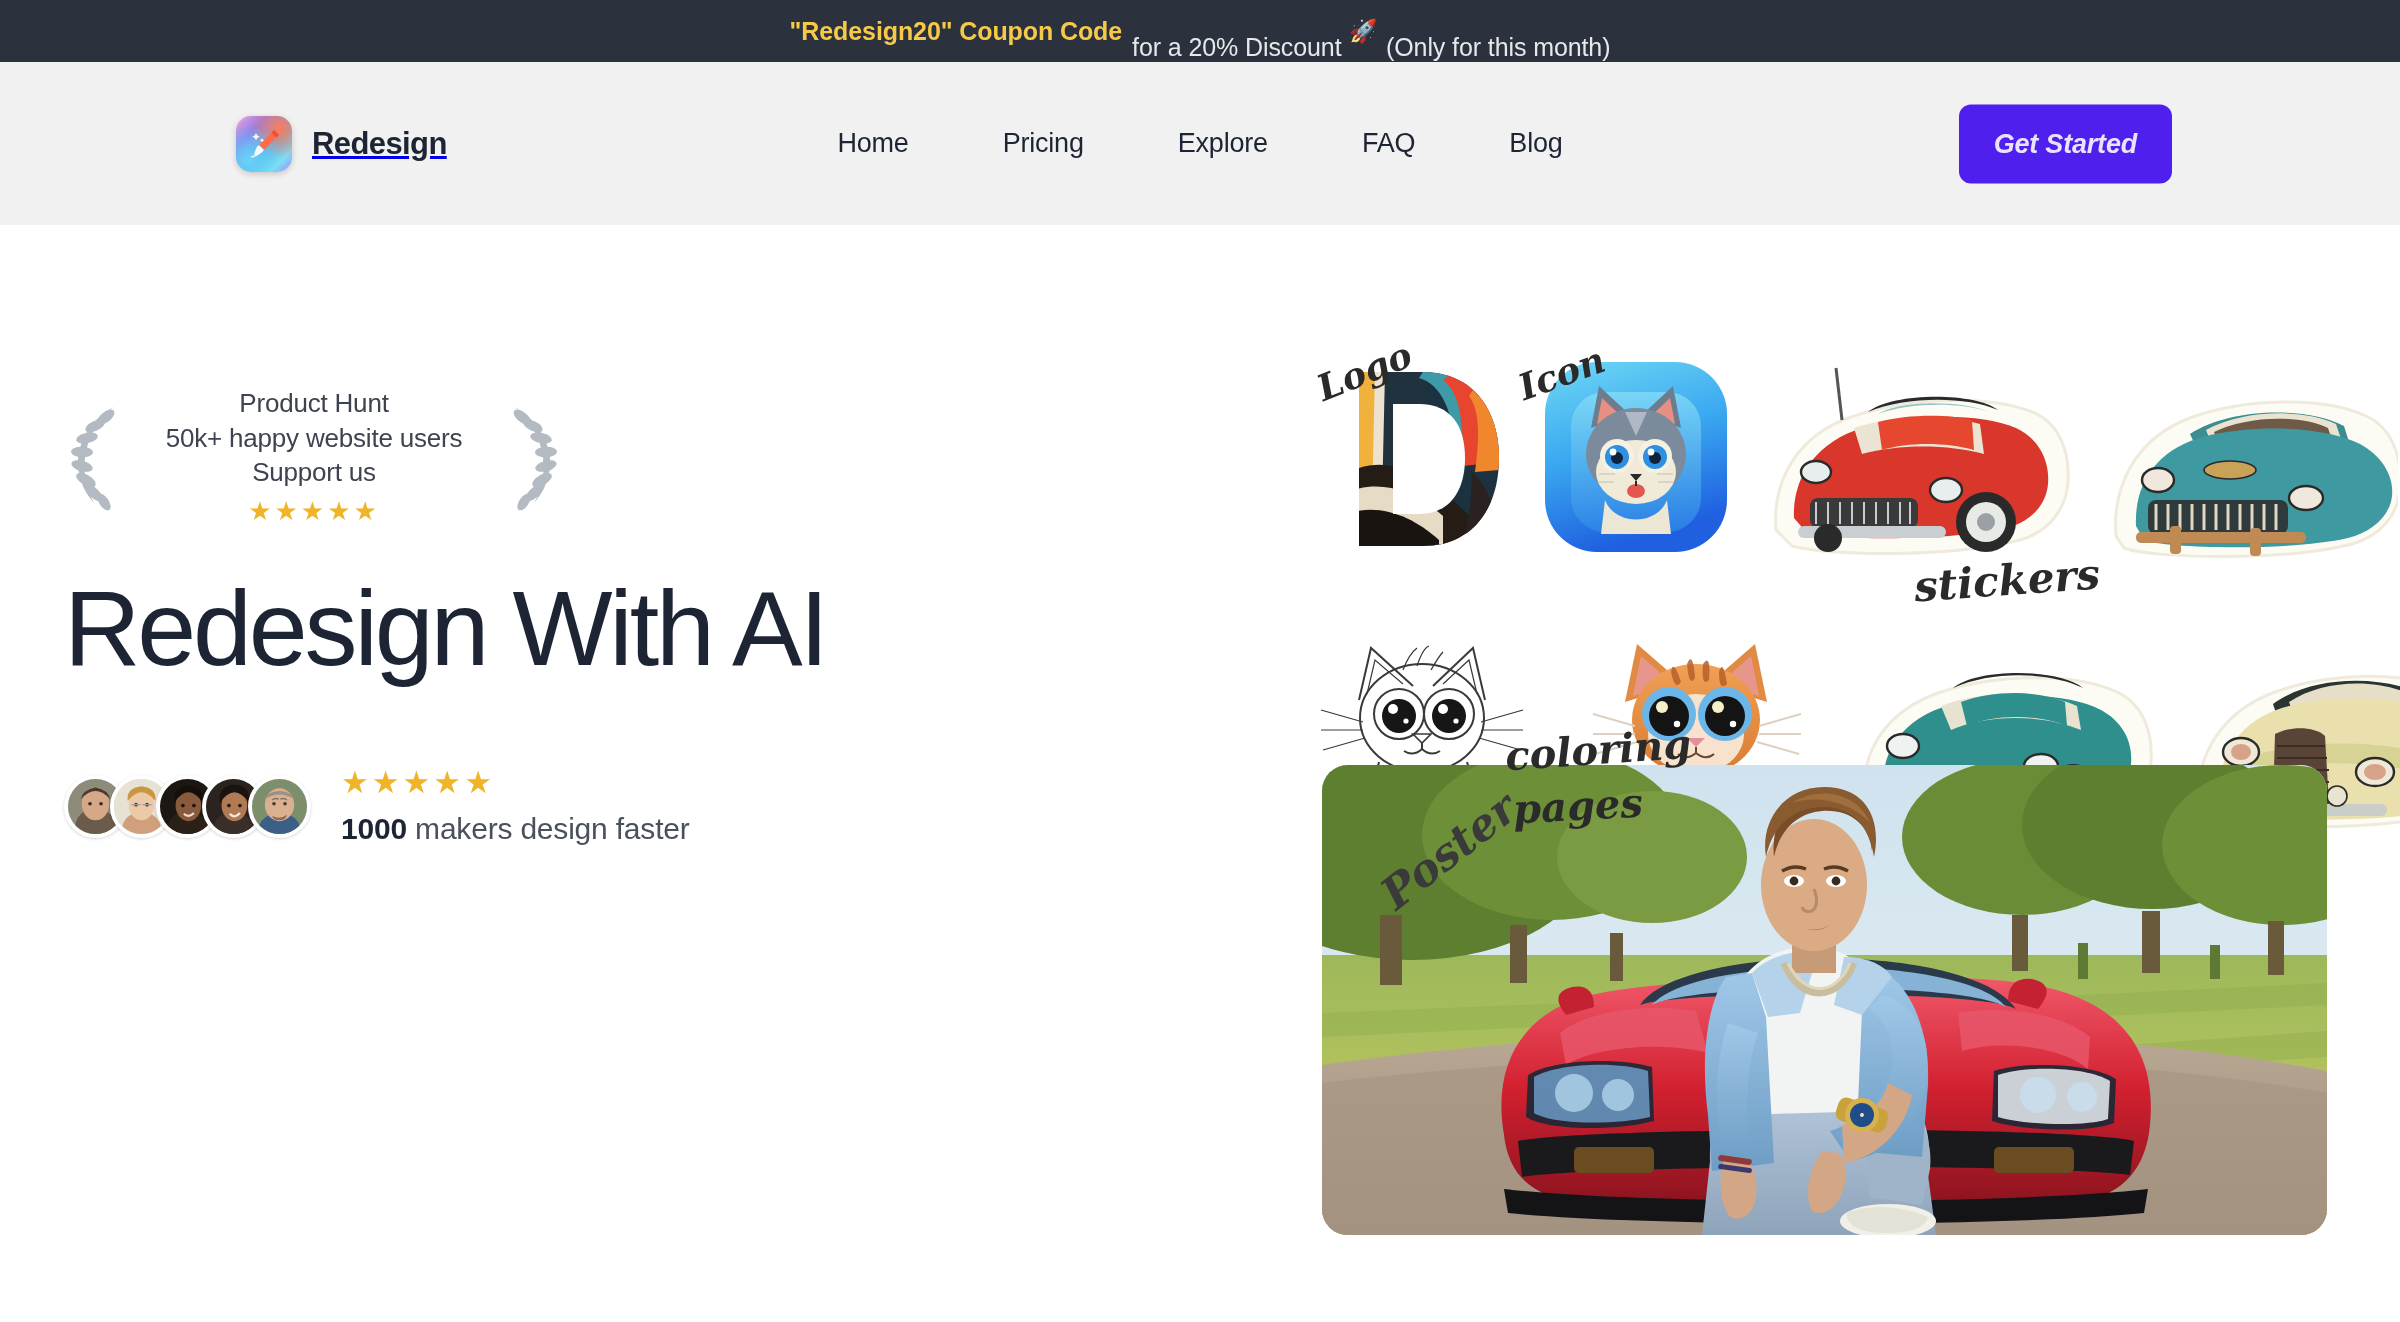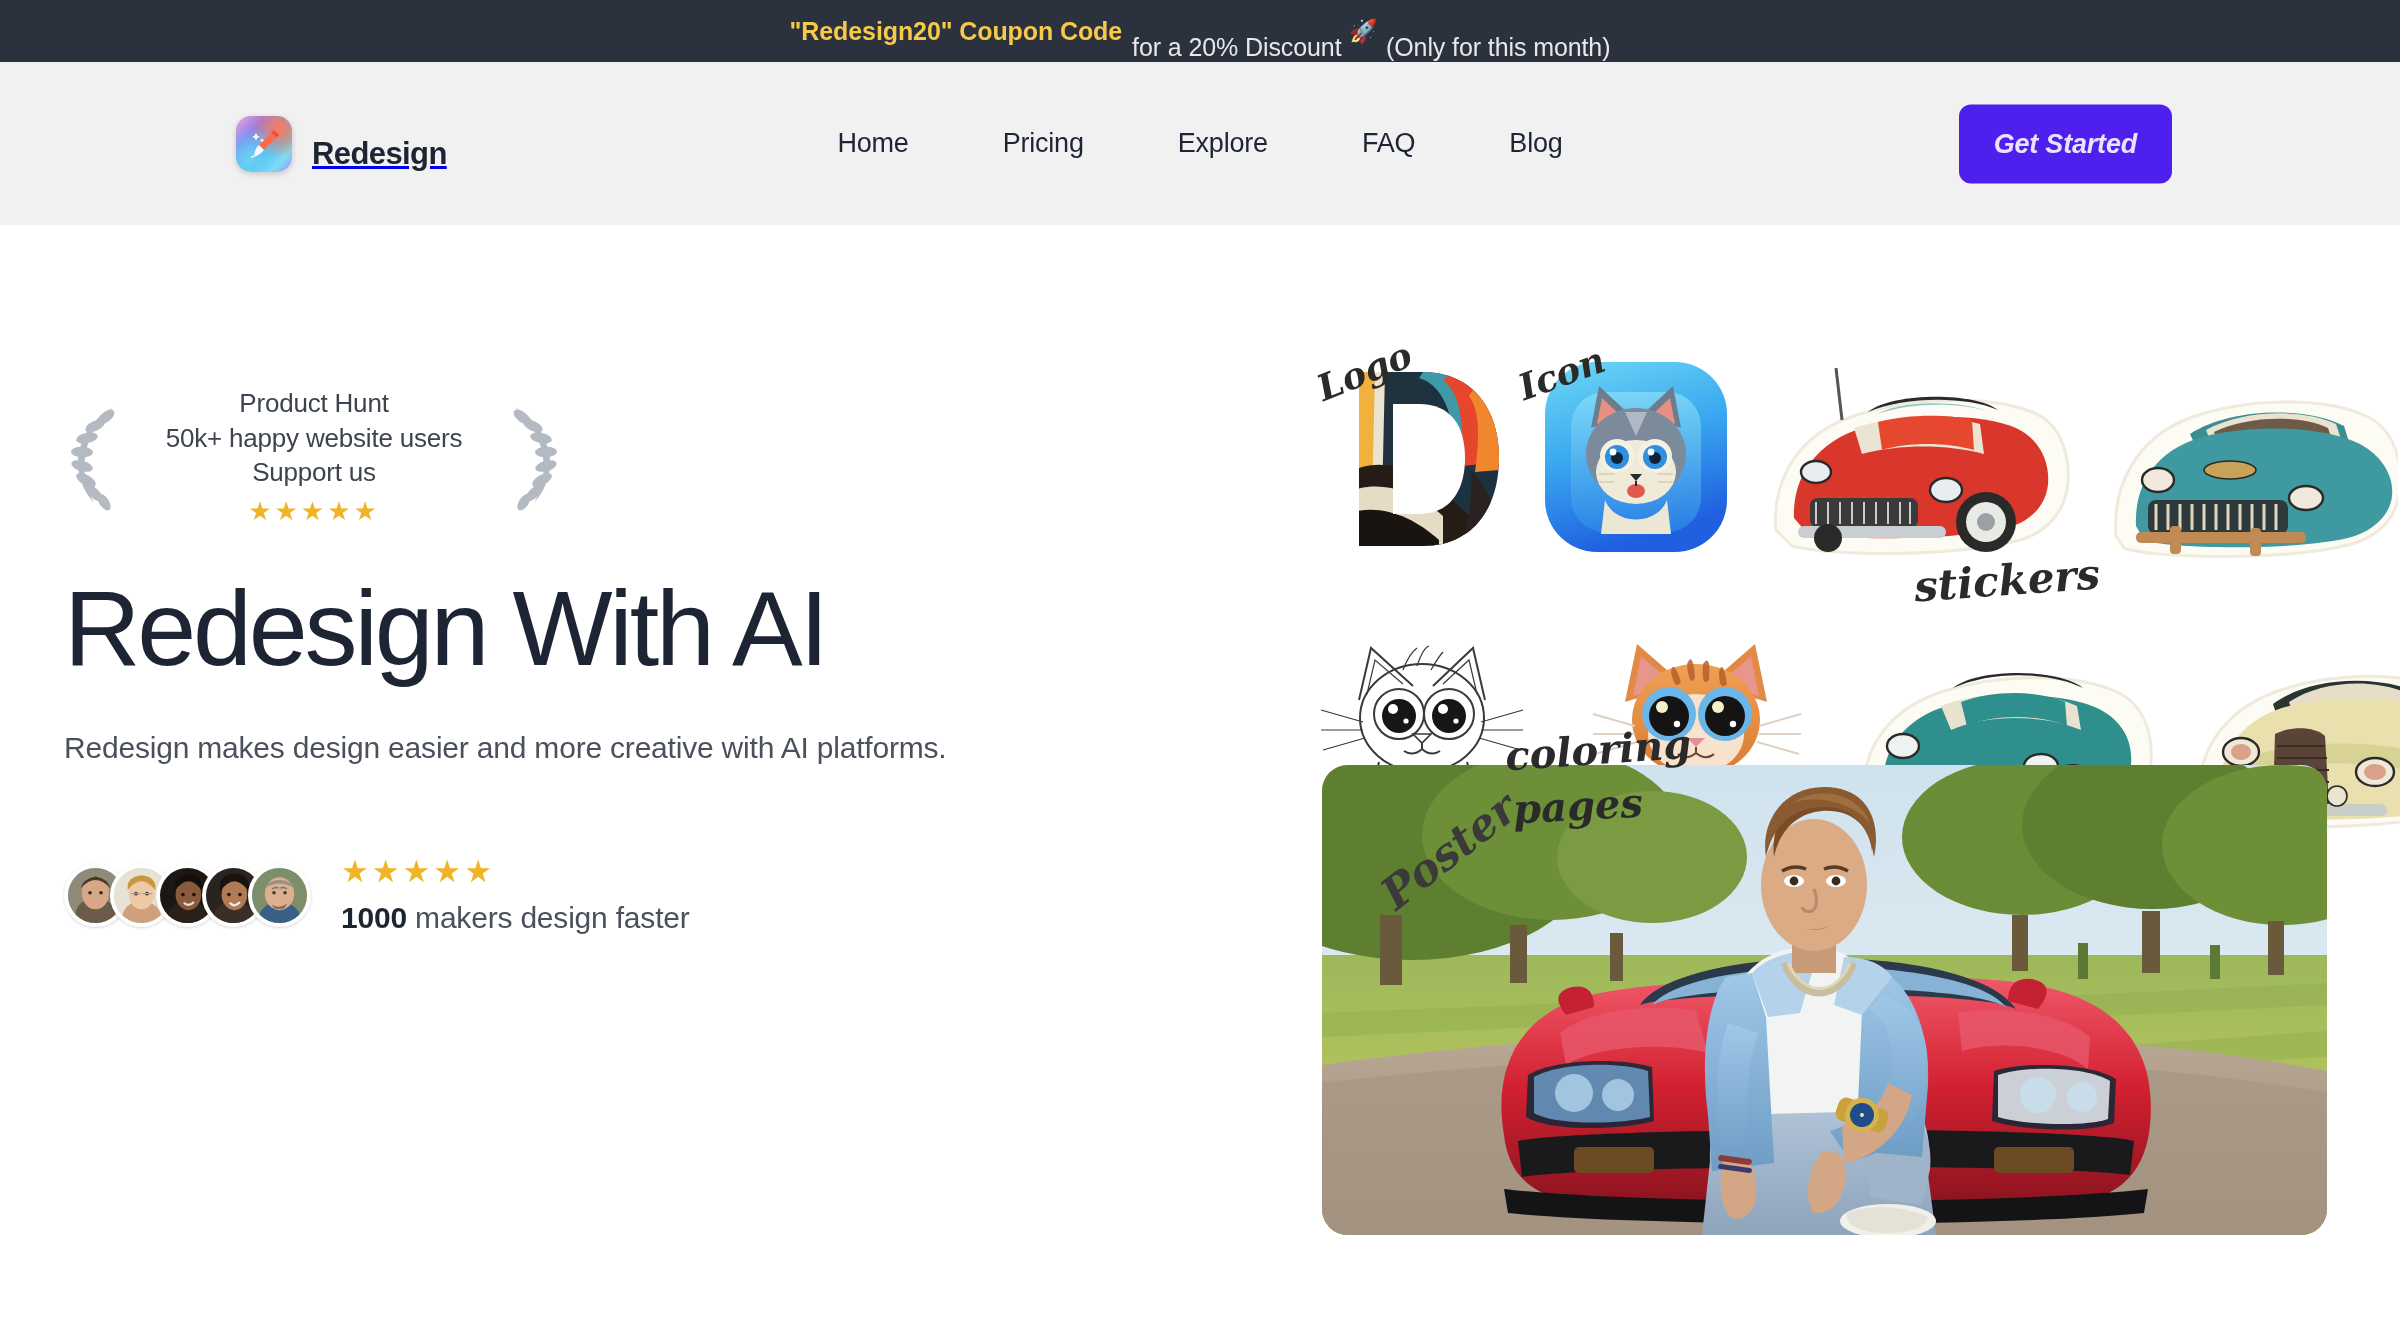--- a/index.html
+++ b/index.html
@@ -33,21 +33,21 @@
 
   
   .header {
     height:163px;
     background:#f1f1f2;
     display:flex;
     align-items:center;
     padding:0 0 0 236px;
     position:relative;
   }
-  .brand { display:flex; align-items:flex-end; gap:20px; }
+  .brand { display:flex; align-items:center; gap:20px; }
   .brand-logo {
     width:56px; height:56px; border-radius:15px;
     background:
       radial-gradient(circle at 22% 78%, #6ad2f5 0%, rgba(106,210,245,0) 55%),
       radial-gradient(circle at 78% 22%, #ff7a59 0%, rgba(255,122,89,0) 50%),
       linear-gradient(135deg,#f7a8d8 0%, #8b7bf0 28%, #4db8f0 58%, #7de0f7 80%, #9b8bf5 100%);
     position:relative; overflow:hidden;
     box-shadow:0 2px 6px rgba(0,0,0,0.18);
   }
   .brand-logo .brush {
@@ -242,21 +242,20 @@
           <ellipse cx="18" cy="51" rx="11" ry="5.2" transform="rotate(2 18 51)"></ellipse>
           <ellipse cx="18" cy="65" rx="11" ry="5.2" transform="rotate(16 18 65)"></ellipse>
           <ellipse cx="22" cy="79" rx="11" ry="5.2" transform="rotate(30 22 79)"></ellipse>
           <ellipse cx="30" cy="92" rx="10.5" ry="5" transform="rotate(44 30 92)"></ellipse>
           <ellipse cx="40" cy="101" rx="9.5" ry="4.8" transform="rotate(56 40 101)"></ellipse>
         </g>
       </svg>
     </div>
 
     <h1 class="headline">Redesign With AI</h1>
-    <p class="subhead">Redesign makes design easier and more creative with AI platforms.</p>
 
     <div class="social">
       <div class="avatars">
 
         <div class="avatar">
           <svg viewBox="0 0 60 60">
               <rect width="60" height="60" fill="#8e8b7a"></rect>
             <ellipse cx="30" cy="52" rx="22" ry="20" fill="#6b5b4a"></ellipse>
             <ellipse cx="30" cy="27" rx="15" ry="18" fill="#d7a887"></ellipse>
             <path d="M14 22 Q30 4 46 22 Q44 12 30 9 Q16 12 14 22 Z" fill="#4a3a2c"></path>

